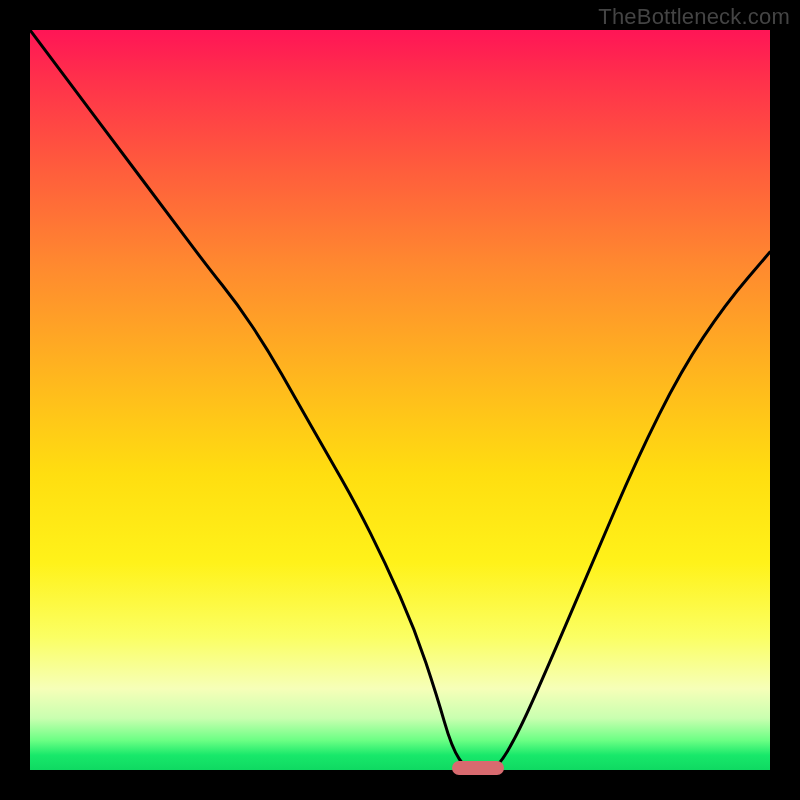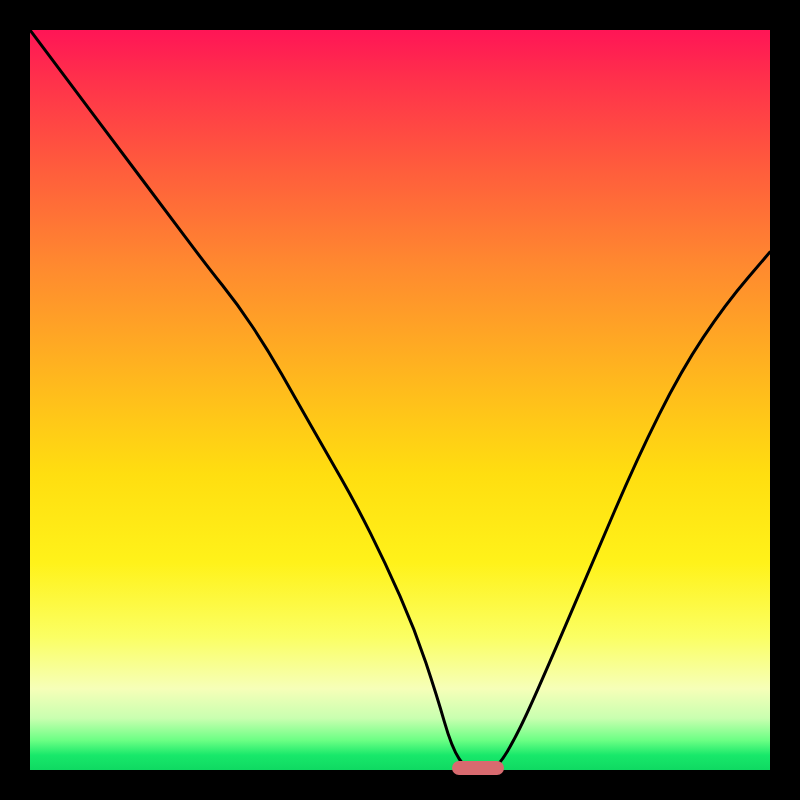--- a/index.html
+++ b/index.html
@@ -62,20 +62,21 @@
     height: 14px;
     border-radius: 7px;
     background: #d86a6f;
   }
 </style>
 </head>
 <body>
 
 <div class="frame">
 
+  <div class="watermark">TheBottleneck.com</div>
 
   <div class="plot-area">
 
     <svg class="curve" viewBox="0 0 740 740" preserveAspectRatio="none">
       <path id="curve-path" fill="none" stroke="#000" stroke-width="3" stroke-linejoin="round" stroke-linecap="round" d="M 0.0 0.0 Q 0.0 0.0 22.2 29.6 Q 44.4 59.2 66.6 88.8 Q 88.8 118.4 111.0 148.0 Q 133.2 177.6 155.4 207.2 Q 177.6 236.8 192.4 255.3 Q 207.2 273.8 222.0 296.0 Q 236.8 318.2 251.6 344.1 Q 266.4 370.0 281.2 395.9 Q 296.0 421.8 310.8 447.7 Q 325.6 473.6 340.4 503.2 Q 355.2 532.8 370.0 566.1 Q 384.8 599.4 395.9 632.7 Q 407.0 666.0 414.4 691.9 Q 421.8 717.8 429.2 728.9 Q 436.6 740.0 444.0 740.0 Q 451.4 740.0 458.8 740.0 Q 466.2 740.0 477.3 721.5 Q 488.4 703.0 503.2 669.7 Q 518.0 636.4 540.2 584.6 Q 562.4 532.8 584.6 481.0 Q 606.8 429.2 629.0 384.8 Q 651.2 340.4 673.4 307.1 Q 695.6 273.8 717.8 247.9 T 740.0 222.0"></path>
     </svg>
 
     <div id="floor-marker" class="marker" style="left: 421.8px; width: 51.8px; top: 731px;"></div>
   </div>
 

